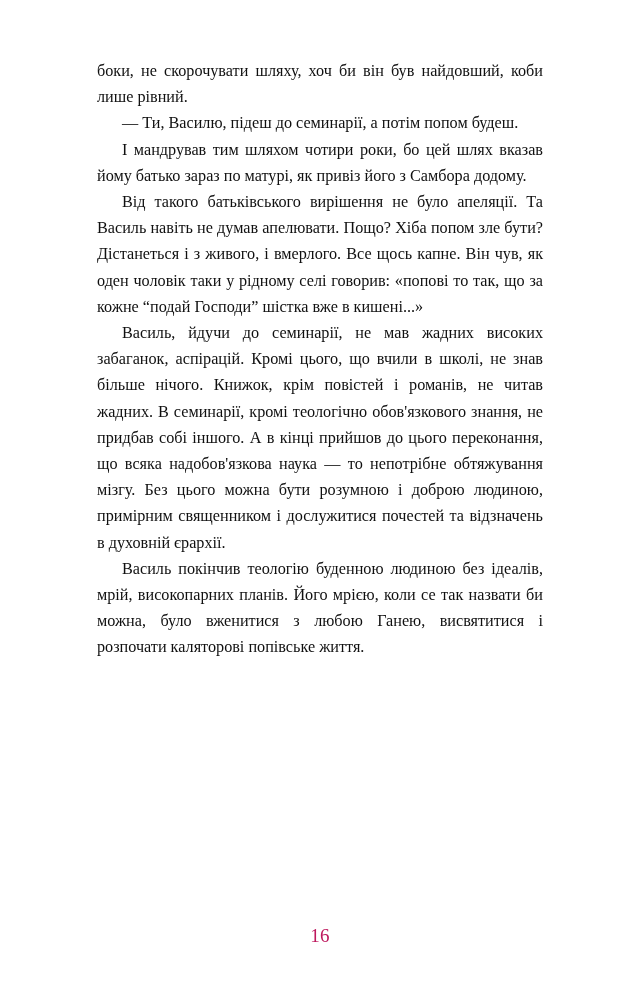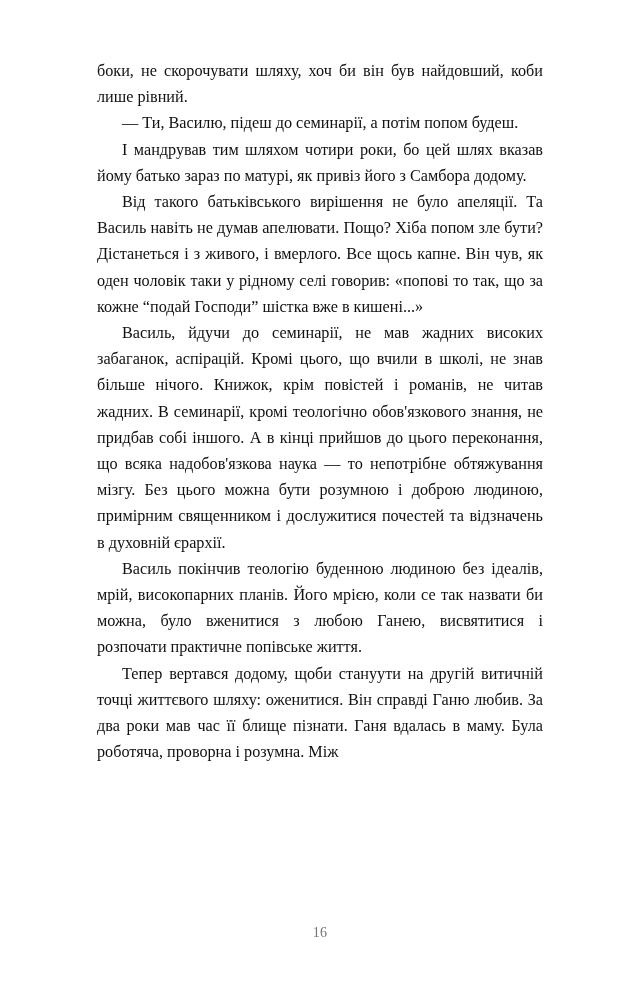--- a/index.html
+++ b/index.html
@@ -39,35 +39,34 @@
   }
   .para.indent {
     text-indent: 25px;
   }
   .page-number {
     position: absolute;
     left: 0;
     right: 0;
     top: 925px;
     text-align: center;
-    font-size: 14px;
-    color: #737373;
+    font-size: 19px;
+    color: #be185d;
     letter-spacing: 0.3px;
   }
 </style>
 </head>
 <body>
 
 <div class="page">
 
   <div class="text-column">
     <p class="para">боки, не скорочувати шляху, хоч би він був найдовший, коби лише рівний.</p>
     <p class="para indent">— Ти, Василю, підеш до семинарії, а потім попом будеш.</p>
     <p class="para indent">І мандрував тим шляхом чотири роки, бо цей шлях вказав йому батько зараз по матурі, як привіз його з Самбора додому.</p>
     <p class="para indent">Від такого батьківського вирішення не було апеляції. Та Василь навіть не думав апелювати. Пощо? Хіба попом зле бути? Дістанеться і з живого, і вмерлого. Все щось капне. Він чув, як оден чоловік таки у рідному селі говорив: «попові то так, що за кожне “подай Господи” шістка вже в кишені...»</p>
     <p class="para indent">Василь, йдучи до семинарії, не мав жадних високих забаганок, аспірацій. Кромі цього, що вчили в школі, не знав більше нічого. Книжок, крім повістей і романів, не читав жадних. В семинарії, кромі теологічно обов'язкового знання, не придбав собі іншого. А в кінці прийшов до цього переконання, що всяка надобов'язкова наука — то непотрібне обтяжування мізгу. Без цього можна бути розумною і доброю людиною, примірним священником і дослужитися почестей та відзначень в духовній єрархії.</p>
-    <p class="para indent">Василь покінчив теологію буденною людиною без ідеалів, мрій, високопарних планів. Його мрією, коли се так назвати би можна, було вженитися з любою Ганею, висвятитися і розпочати практичне попівське життя.</p>
-    <p class="para indent">Тепер вертався додому, щоби стануути на другій витичній точці життєвого шляху: оженитися. Він справді Ганю любив. За два роки мав час її блище пізнати. Ганя вдалась в маму. Була роботяча, проворна і розумна. Між</p>
+    <p class="para indent">Василь покінчив теологію буденною людиною без ідеалів, мрій, високопарних планів. Його мрією, коли се так назвати би можна, було вженитися з любою Ганею, висвятитися і розпочати каляторові попівське життя.</p>
   </div>
 
   <div class="page-number">16</div>
 
 </div>
 
 </body></html>

